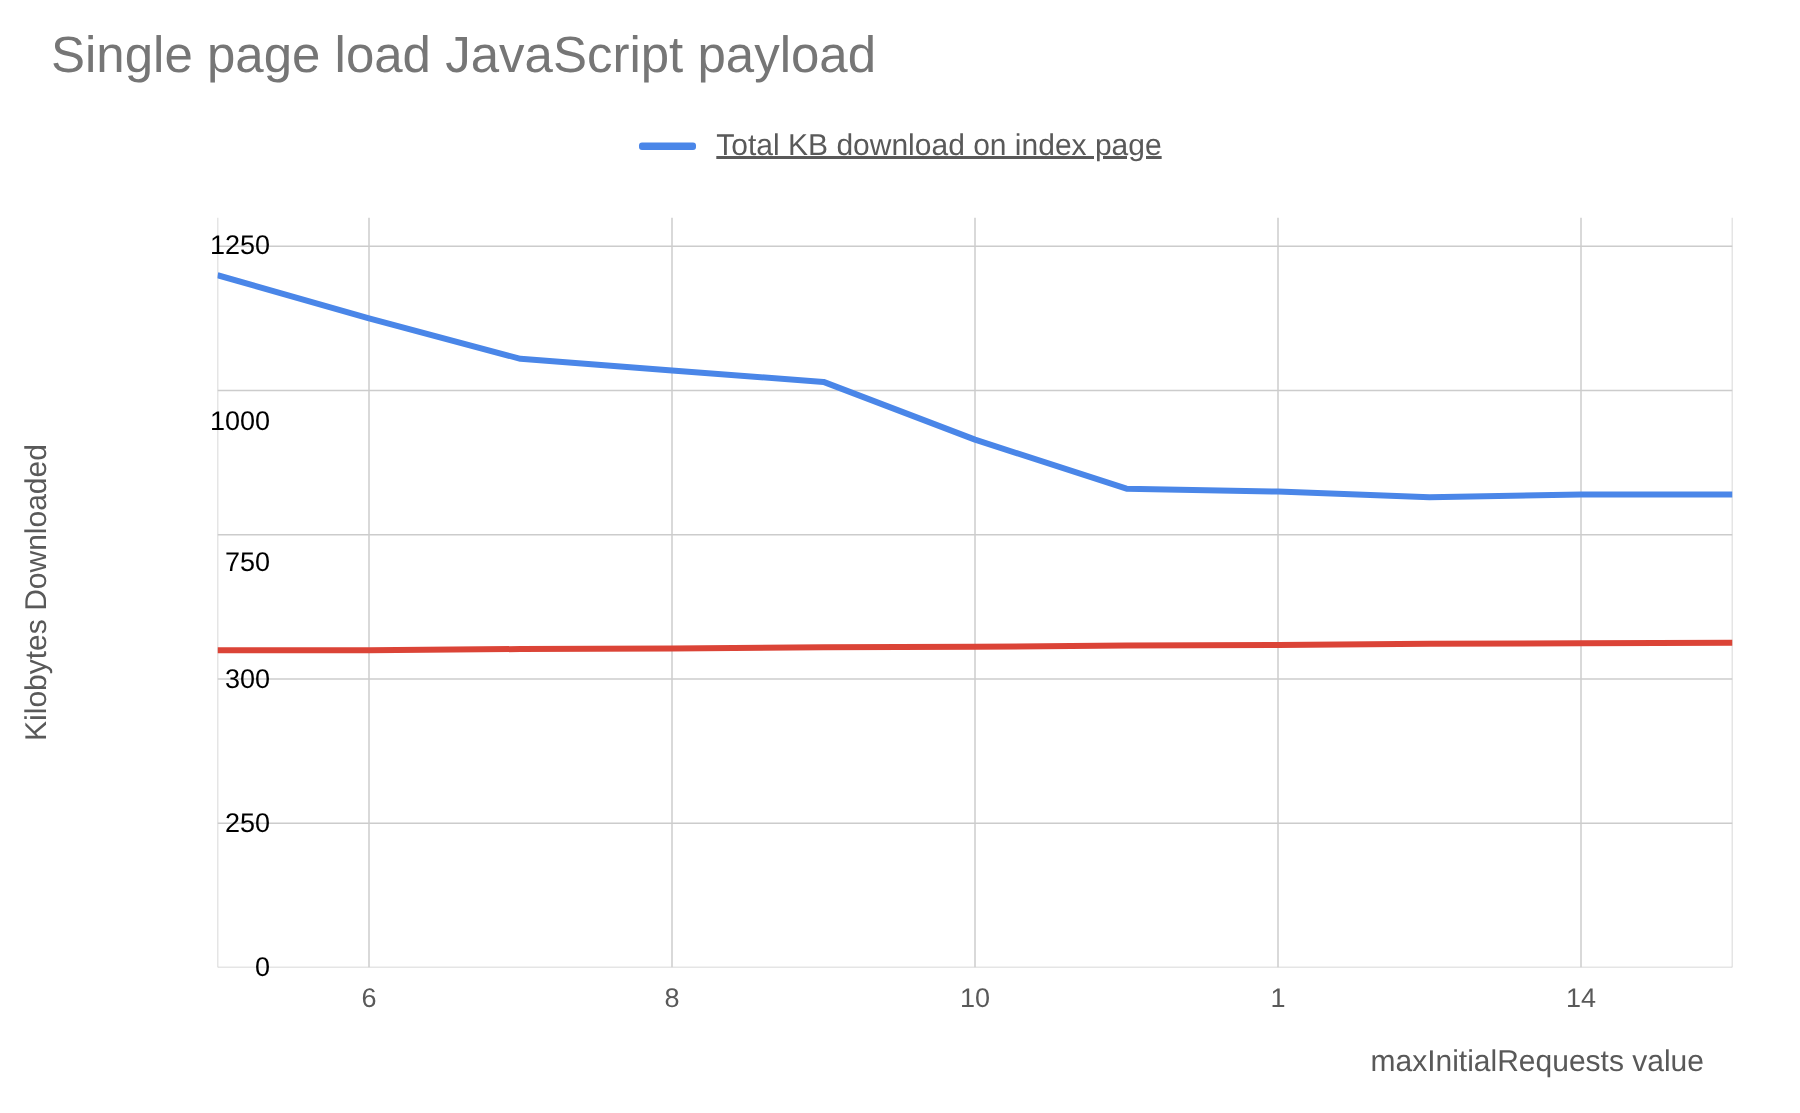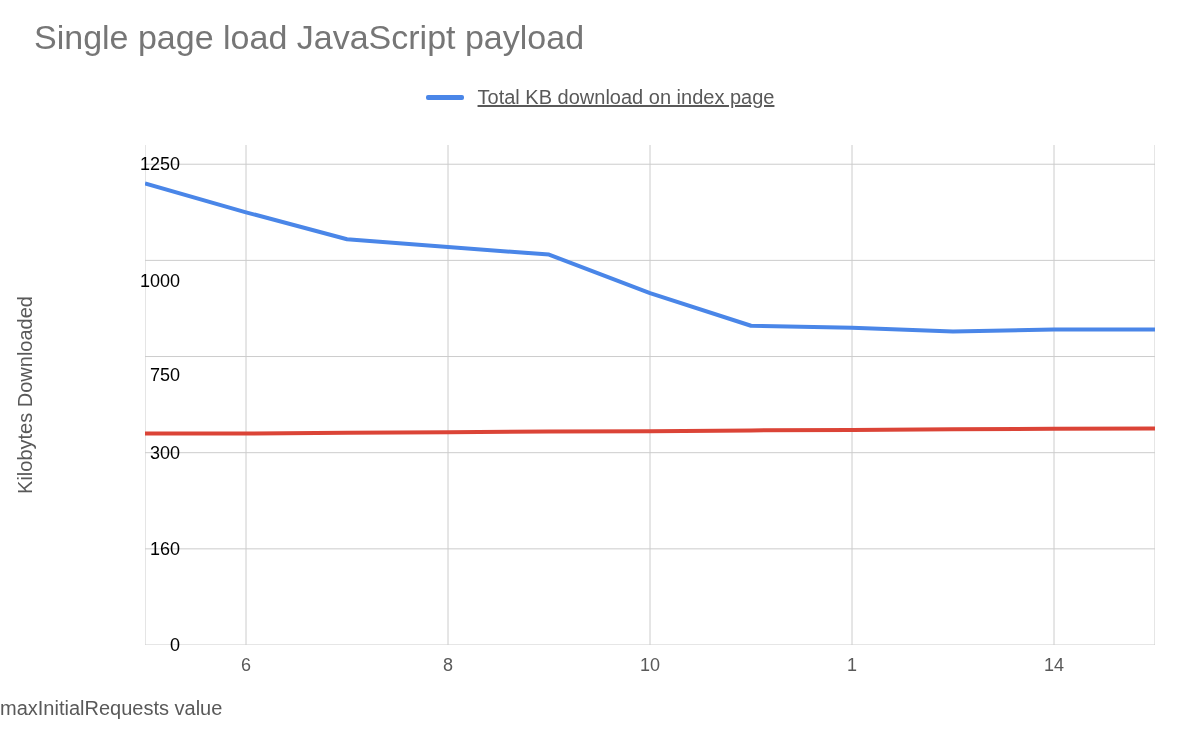--- a/index.html
+++ b/index.html
@@ -60,21 +60,21 @@
     top: 395px;
     transform: translate(-50%, -50%) rotate(-90deg);
     font-size: 20px;
     color: #595959;
     white-space: nowrap;
   }
   .x-label {
     position: absolute;
     left: 0;
     width: 1136px;
-    text-align: left;
+    text-align: right;
     bottom: 22px;
     font-size: 20px;
     color: #595959;
   }
   .y-tick {
     position: absolute;
     right: 1020px;
     font-size: 18px;
     color: #000000;
     transform: translateY(-50%);
@@ -135,21 +135,21 @@
         </g>
       <g id="series-group">
           <polyline points="0,38.46153846153845 101,67.30769230769226 202,94.23076923076923 303,101.92307692307696 404,109.61538461538464 505,148.07692307692304 606,180.76923076923077 707,182.69230769230774 808,186.53846153846155 909,184.61538461538464 1010,184.61538461538464" class="series-line" stroke="#4a86e8"></polyline>
           <polyline points="0,288.46153846153845 101,288.46153846153845 202,287.6923076923077 303,287.3076923076923 404,286.53846153846155 505,286.1538461538462 606,285.38461538461536 707,285 808,284.2307692307692 909,283.84615384615387 1010,283.46153846153845" class="series-line" stroke="#db4437"></polyline>
         </g>
     </svg>
   </div>
 
   <div id="y-ticks">
       <div class="y-tick" style="top: 645px;">0</div>
-      <div class="y-tick" style="top: 548.846px;">160</div>
+      <div class="y-tick" style="top: 548.846px;">250</div>
       <div class="y-tick" style="top: 452.692px;">300</div>
       <div class="y-tick" style="top: 375px;">750</div>
       <div class="y-tick" style="top: 260px; margin-top: 21px;">1000</div>
       <div class="y-tick" style="top: 164.231px;">1250</div>
     </div>
   <div id="x-ticks">
       <div class="x-tick" style="left: 246px;">6</div>
       <div class="x-tick" style="left: 448px;">8</div>
       <div class="x-tick" style="left: 650px;">10</div>
       <div class="x-tick" style="left: 852px;">1</div>

